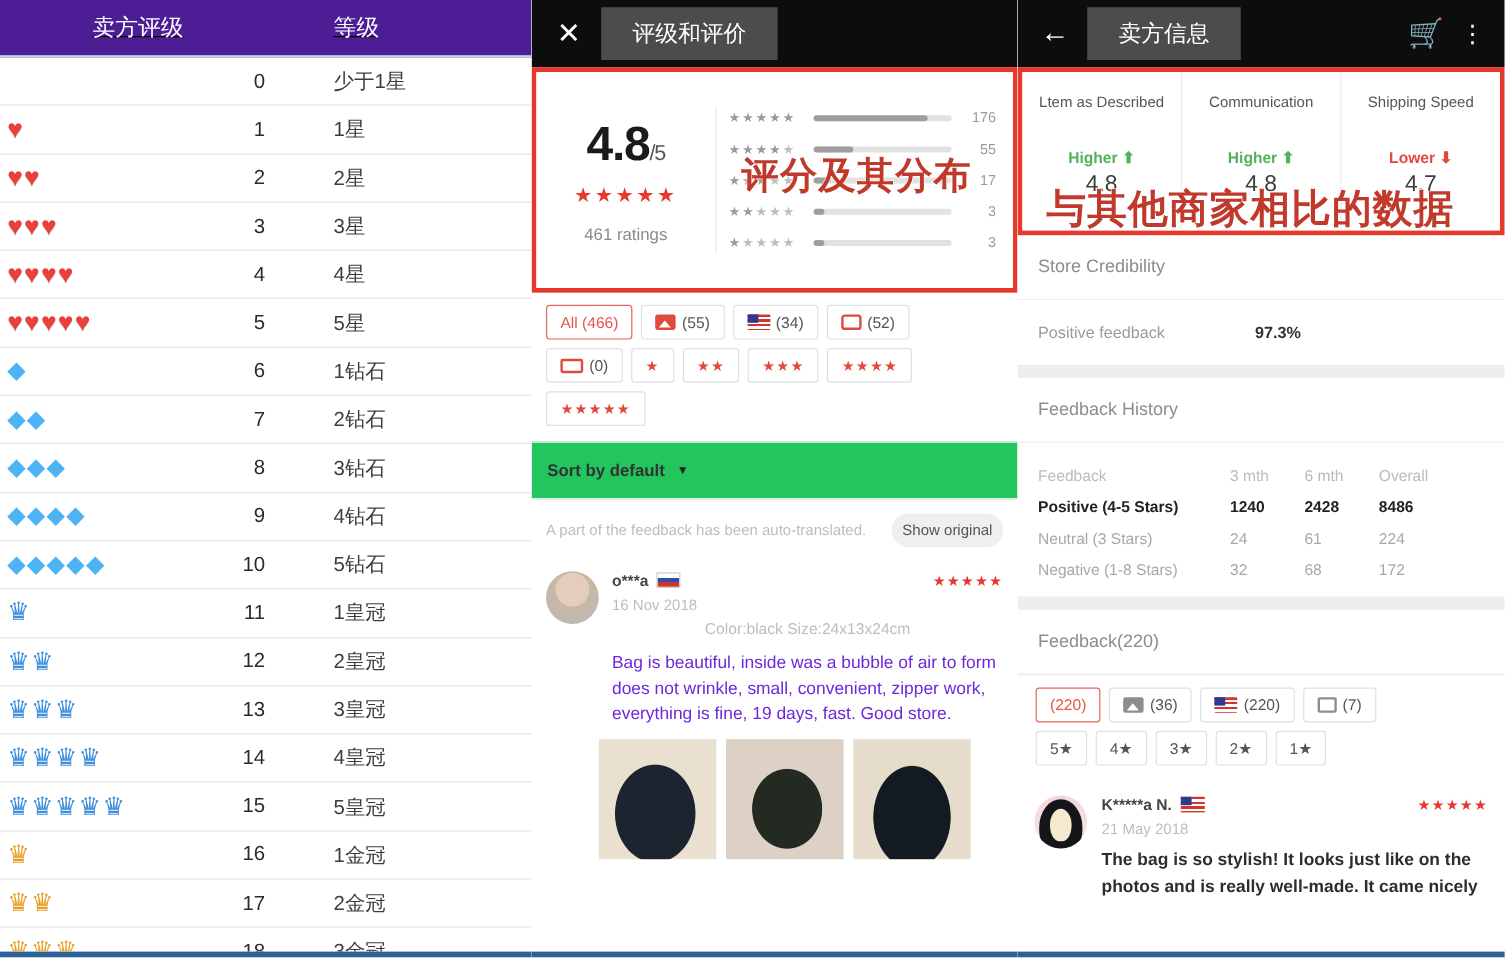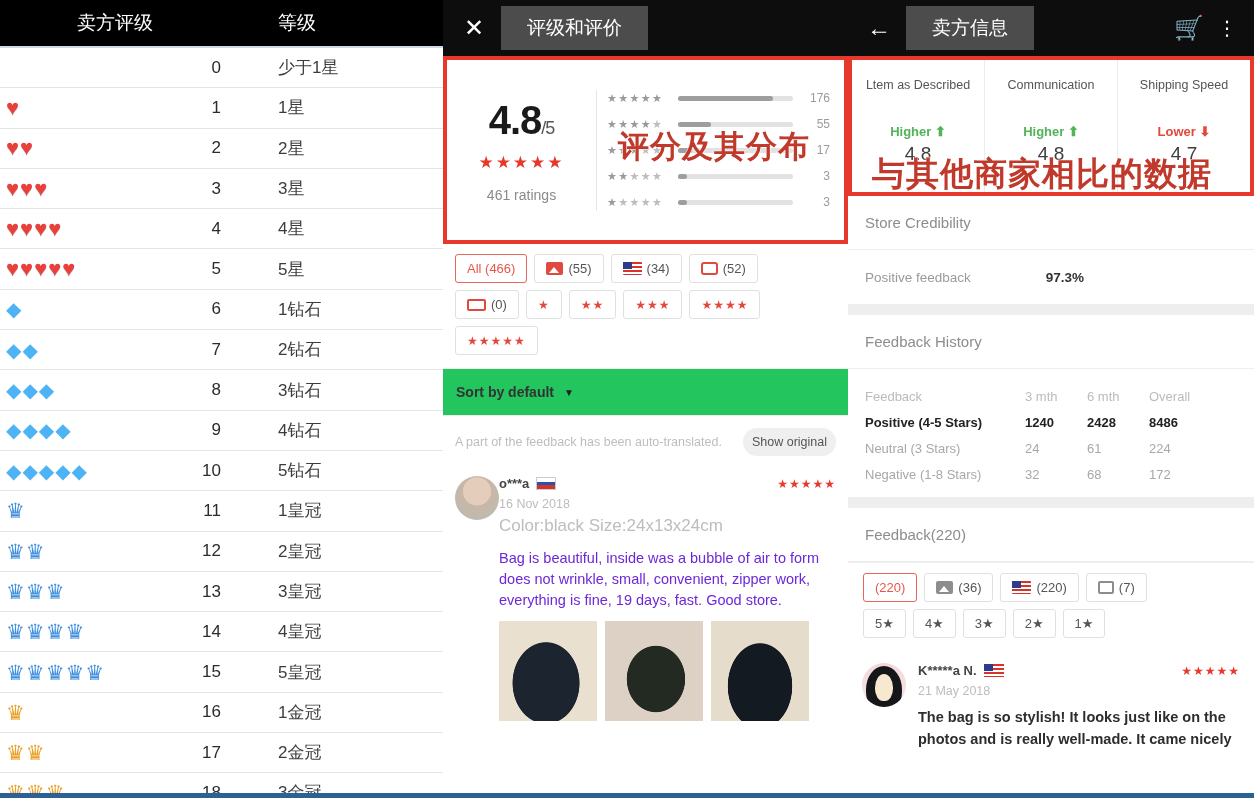--- a/index.html
+++ b/index.html
@@ -13,21 +13,21 @@
 
   
   .panel-left {
     width: 443px; height: 798px;
     background: #fff;
     position: relative;
     overflow: hidden;
     border-bottom: 5px solid #2b6196;
   }
   .tbl-head {
-    height: 48px; background: #000000;
+    height: 48px; background: #4c1d95;
     display: flex; align-items: center;
     border-bottom: 2px solid #cfd9e4;
     text-decoration: underline;
   }
   .tbl-head .th {
     color: #ffffff; font-size: 19px; text-align: center;
   }
   .th-rating { width: 230px; }
   .th-level  { width: 213px; text-align: left !important; padding-left: 48px; }
 
@@ -166,21 +166,21 @@
   .caret { margin-left: 10px; font-size: 10px; color: #222; }
 
   .transbar {
     height: 52px; display: flex; align-items: center;
     padding: 0 12px; justify-content: space-between;
   }
   .transbar .txt { color: #bdbdbd; font-size: 12.5px; }
   .transbar .btn { background: #efefef; color: #555; font-size: 12.5px; padding: 7px 9px; border-radius: 14px; }
 
   .review {
-    padding: 8px 12px 0 12px; display: flex; 
+    padding: 8px 12px 0 12px; display: flex; gap: 11px;
   }
   .avatar {
     width: 44px; height: 44px; border-radius: 50%; flex: 0 0 44px;
     background: radial-gradient(circle at 50% 35%, #e5cdbb 0 38%, #c9b7a6 40%, #b6bdb7 100%);
     overflow: hidden; position: relative;
   }
   .avatar.dark {
     background: radial-gradient(circle at 50% 95%, #f6dfe0 0 60%, #f2d3d6 100%);
   }
   .avatar.dark:before {
@@ -201,21 +201,21 @@
   .rv-flag-us {
     width: 20px; height: 13px; margin-left: 7px;
     background: linear-gradient(to bottom,#d6342b 0 2px,#fff 2px 4px,#d6342b 4px 6px,#fff 6px 8px,#d6342b 8px 10px,#fff 10px 12px,#d6342b 12px 13px);
     position: relative;
   }
   .rv-flag-us:before {
     content: ""; position: absolute; left: 0; top: 0; width: 9px; height: 7px; background: #2e3a8c;
   }
   .rv-stars { margin-left: auto; color: #e8382c; font-size: 12px; letter-spacing: 1px; }
   .rv-date { color: #bdbdbd; font-size: 12.5px; margin-top: 6px; }
-  .rv-meta { color: #bdbdbd; font-size: 17px; margin-top: 5px; }
+  .rv-meta { color: #bdbdbd; font-size: 13px; margin-top: 5px; text-align: center; }
   .rv-text { color: #6d28d9; font-size: 14.5px; line-height: 21px; margin-top: 12px; }
   .rv-photos { display: flex; gap: 8px; margin-top: 10px; padding-left: 56px; }
   .rv-photo { width: 98px; height: 100px; background: #efe6d6; position: relative; overflow: hidden; }
   .bagA { background: radial-gradient(ellipse at 48% 62%, #1c2430 0 46%, rgba(0,0,0,0) 47%), #e9e0cf; }
   .bagB { background: radial-gradient(ellipse at 52% 58%, #222a22 0 40%, rgba(0,0,0,0) 41%), #ddd0c4; }
   .bagC { background: radial-gradient(ellipse at 50% 65%, #141a22 0 46%, rgba(0,0,0,0) 47%), #e6dccb; }
 
   
   .panel-right {
     width: 406px; height: 798px;

